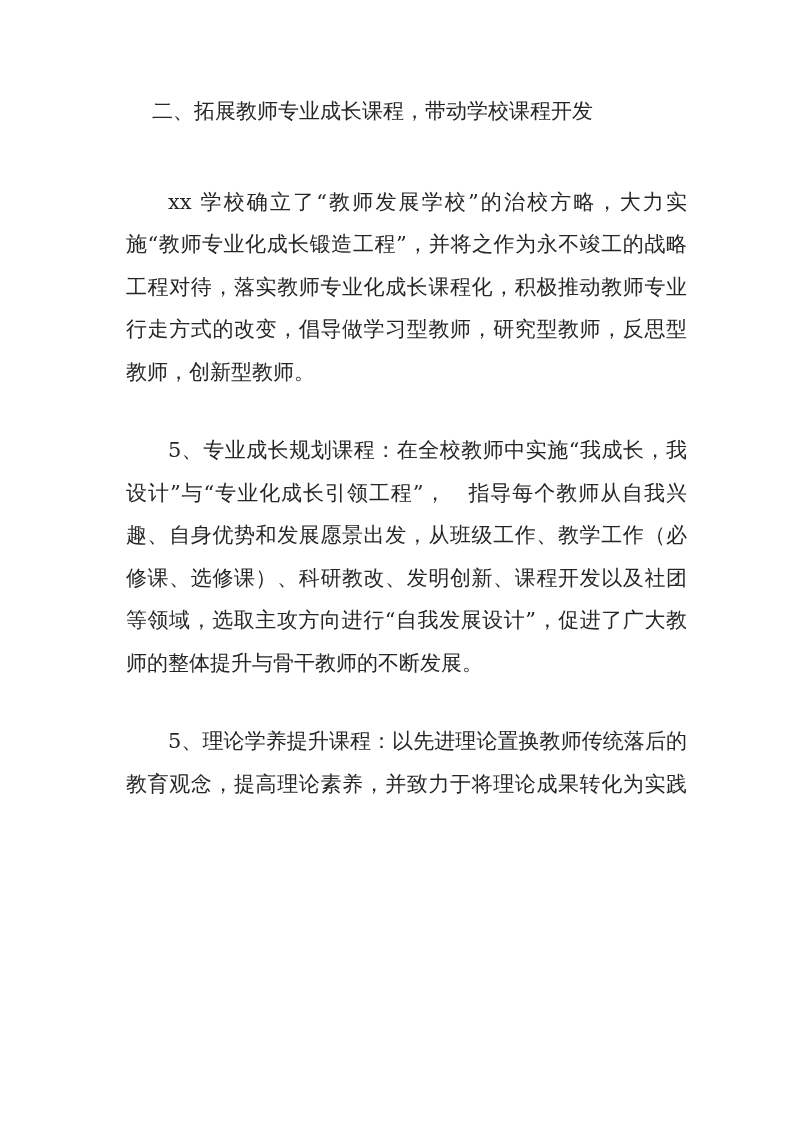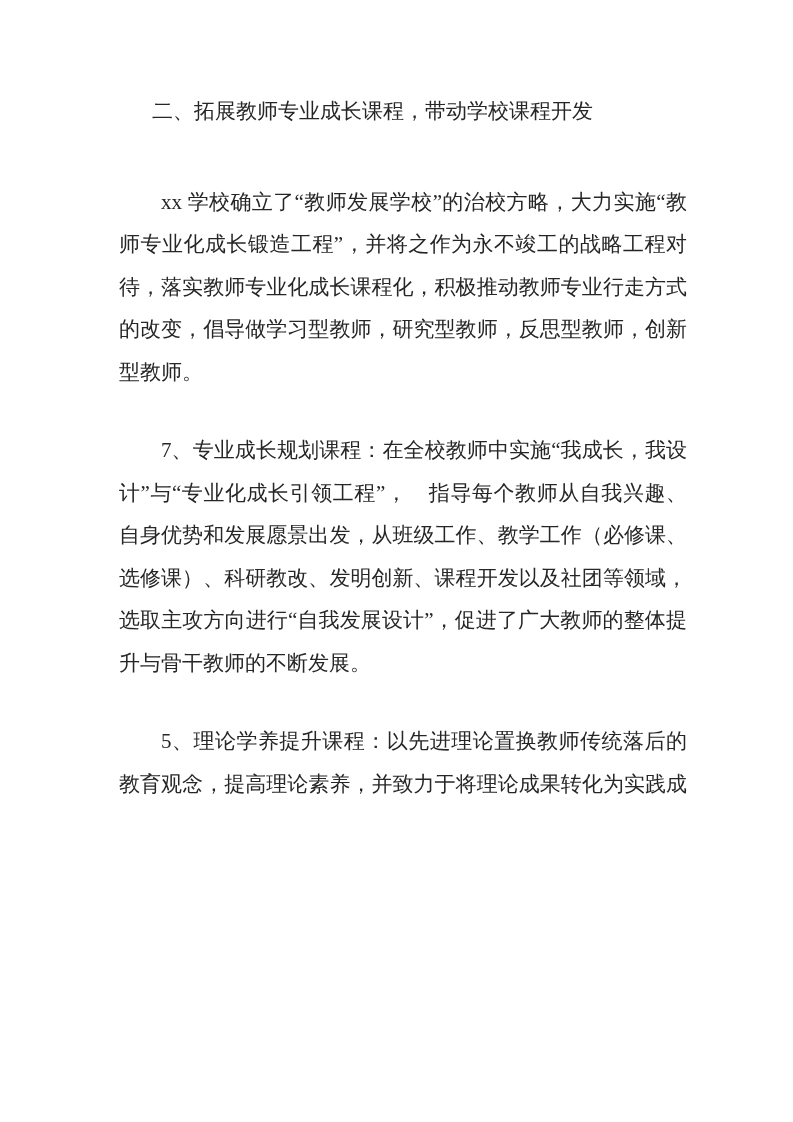--- a/index.html
+++ b/index.html
@@ -25,31 +25,30 @@
   }
   .doc-heading {
     margin: 0 0 48px 0;
     text-indent: 2em;
     font-weight: normal;
     font-size: 21px;
     line-height: 42.5px;
     text-align: left;
   }
   .doc-paragraph {
-    margin: 0 0 36px 9px;
+    margin: 0 0 36px 16px;
     text-indent: 2em;
-    font-family: Liberation Serif, serif;
   }
   .doc-paragraph:last-child {
     margin-bottom: 0;
   }
 </style>
 </head>
 <body>
 
 <div class="page">
   <div class="doc-body">
     <h2 class="doc-heading">二、拓展教师专业成长课程，带动学校课程开发</h2>
     <p class="doc-paragraph">xx 学校确立了“教师发展学校”的治校方略，大力实施“教师专业化成长锻造工程”，并将之作为永不竣工的战略工程对待，落实教师专业化成长课程化，积极推动教师专业行走方式的改变，倡导做学习型教师，研究型教师，反思型教师，创新型教师。</p>
-    <p class="doc-paragraph">7、专业成长规划课程：在全校教师中实施“我成长，我设计”与“专业化成长引领工程”，　指导每个教师从自我兴趣、自身优势和发展愿景出发，从班级工作、教学工作（必修课、选修课）、科研教改、发明创新、课程开发以及社团等领域，选取主攻方向进行“自我发展设计”，促进了广大教师的整体提升与骨干教师的不断发展。</p>
+    <p class="doc-paragraph">5、专业成长规划课程：在全校教师中实施“我成长，我设计”与“专业化成长引领工程”，　指导每个教师从自我兴趣、自身优势和发展愿景出发，从班级工作、教学工作（必修课、选修课）、科研教改、发明创新、课程开发以及社团等领域，选取主攻方向进行“自我发展设计”，促进了广大教师的整体提升与骨干教师的不断发展。</p>
     <p class="doc-paragraph">5、理论学养提升课程：以先进理论置换教师传统落后的教育观念，提高理论素养，并致力于将理论成果转化为实践成果的探索。在实践上突出专家的指导作用，先后聘请张熊飞、于漪、王金战、曹志祥、陈雨亭、齐健等专家教授到学校作专题报告和听课指导。同时充分运用校内名师资源，促进教师的同伴合作和自我反思。全校教师系统扎实地学习了诱思探究教育思想、建构主义理论、多元智能理论、布鲁姆掌握学习理论、陈雨亭有效教学等理论，开扩了老师的视野，提升了老师的思想境界，为教师的专业发展打下了坚实的理论基础。</p>
   </div>
 </div>
 
 </body></html>

